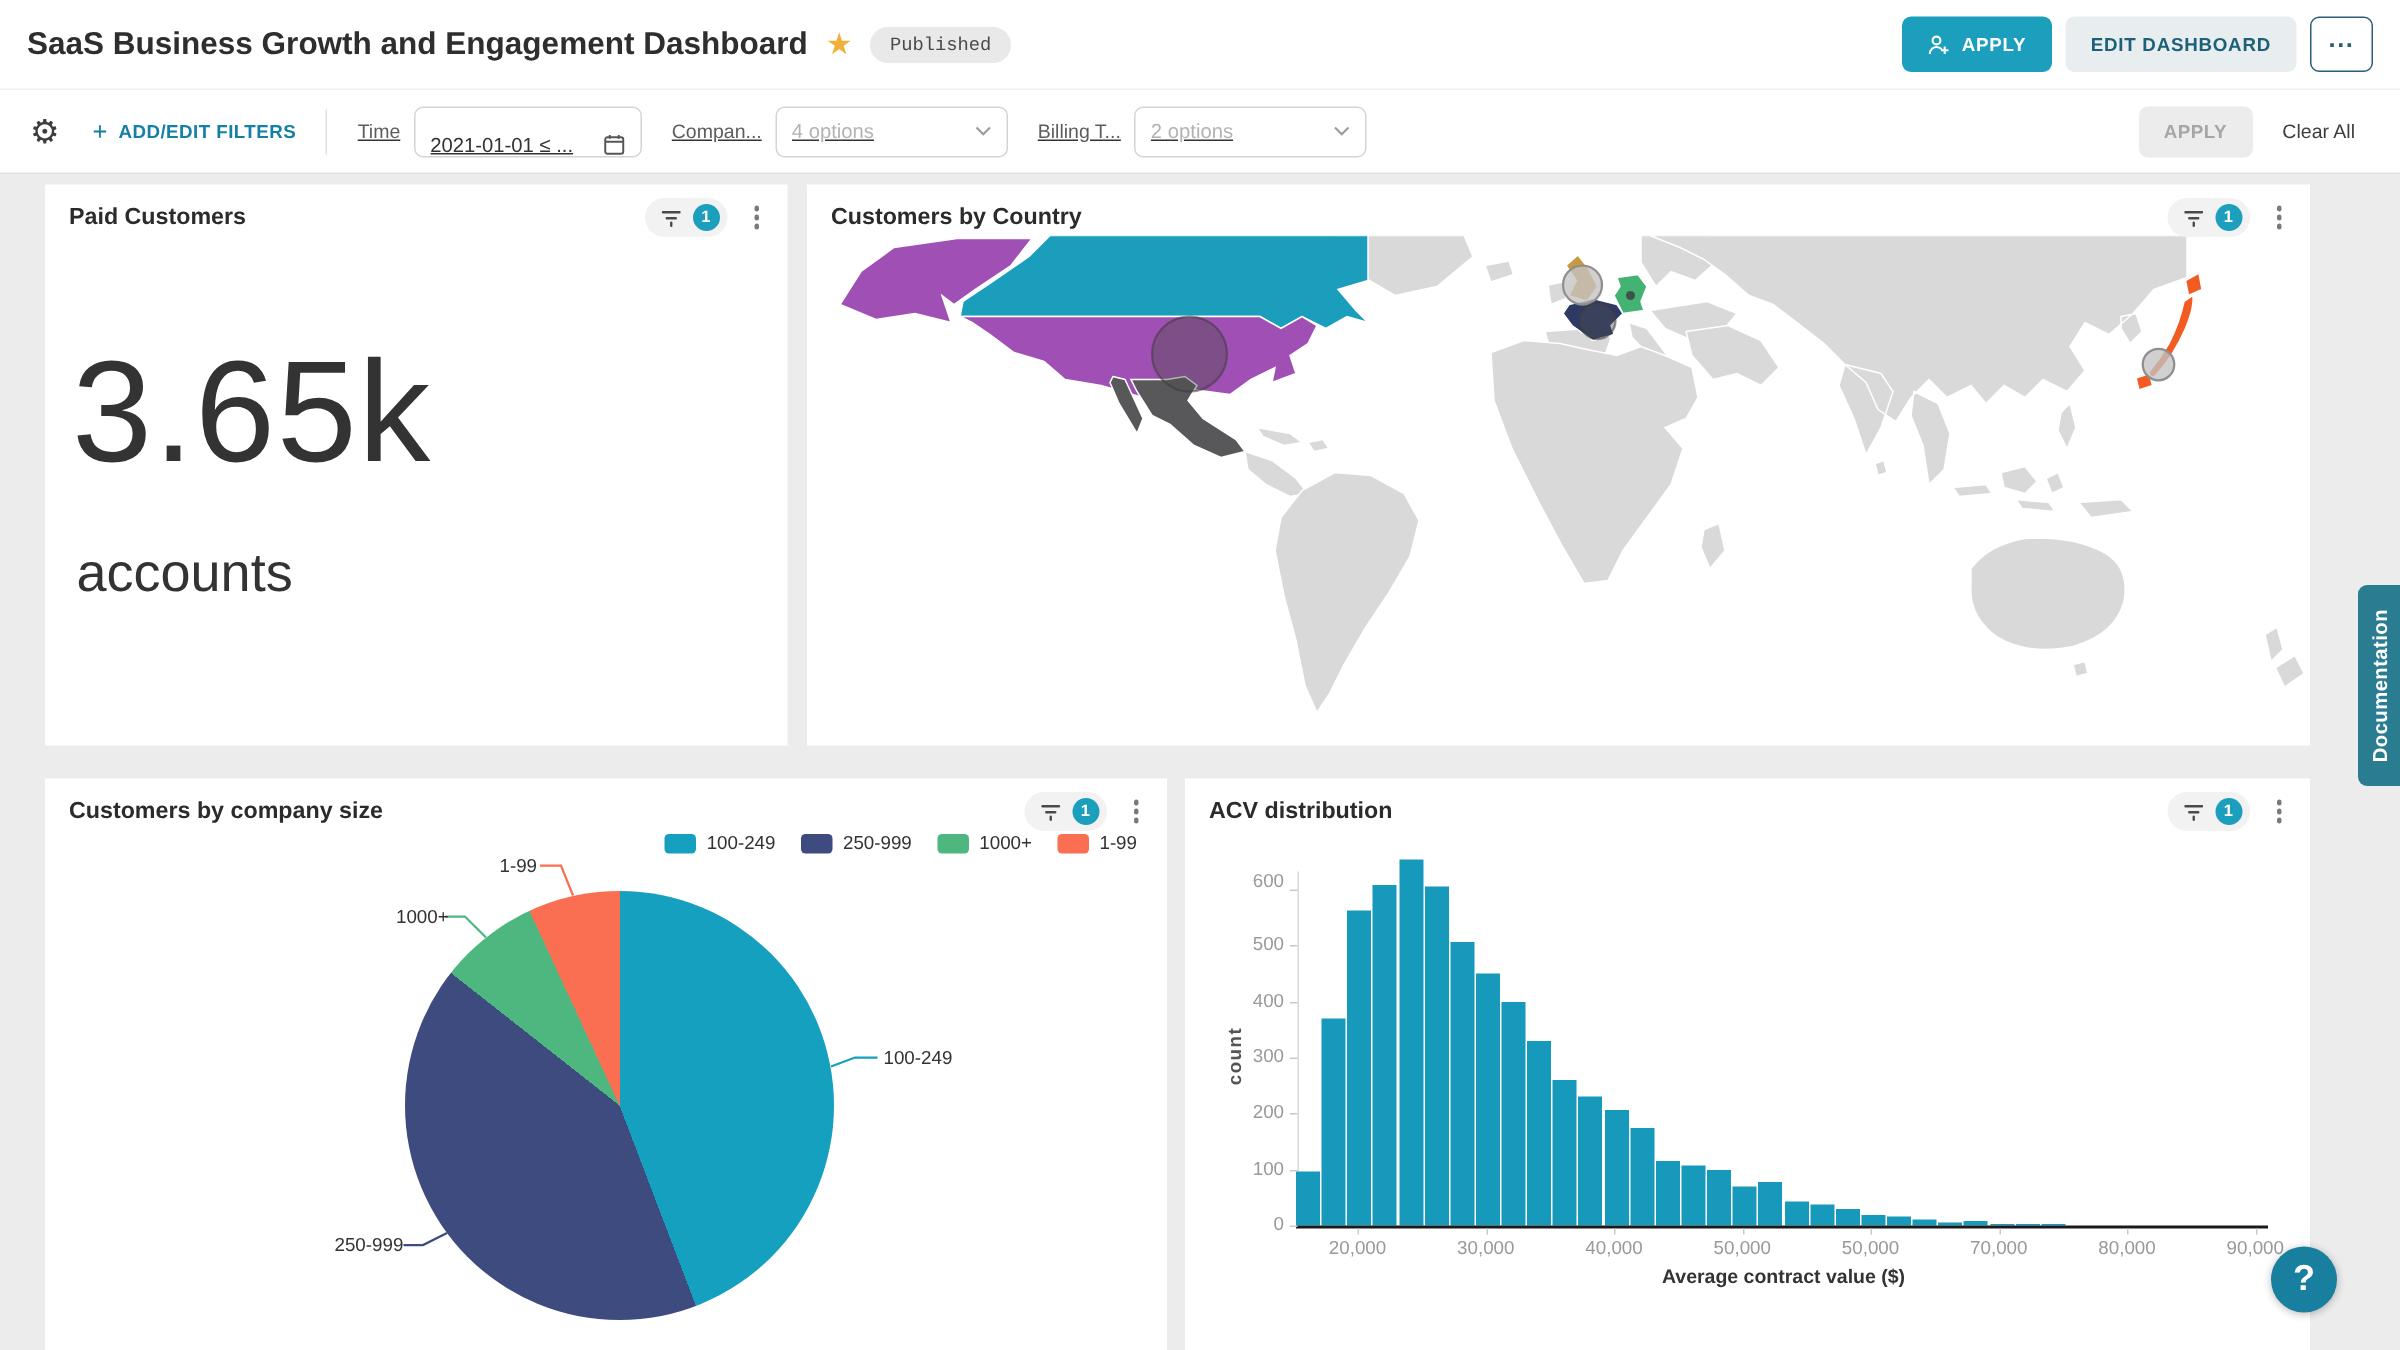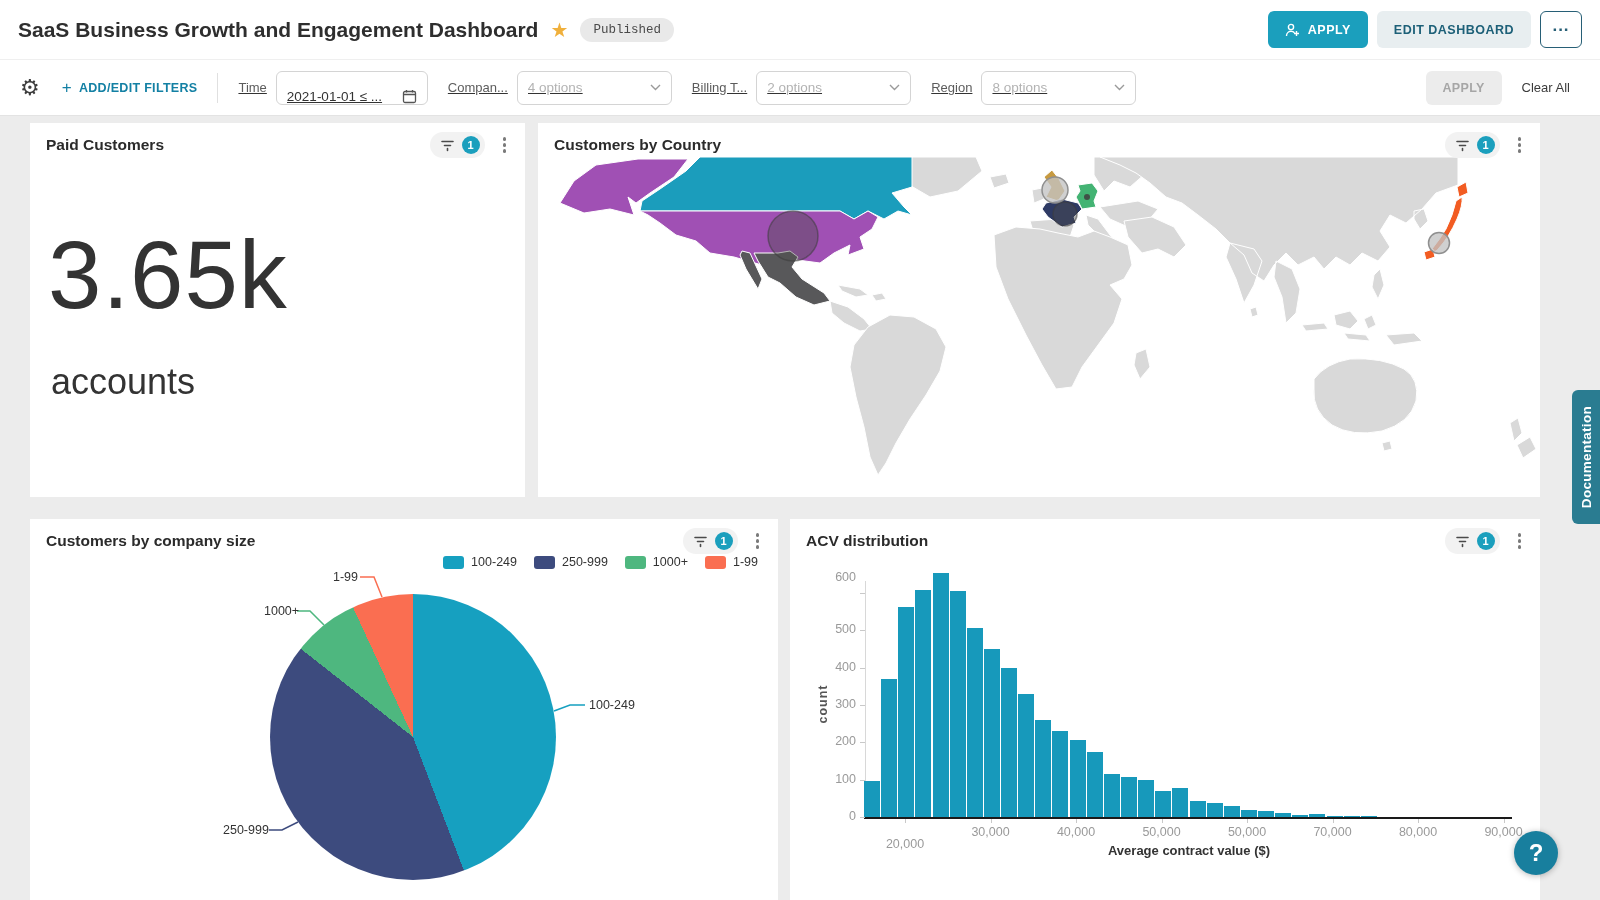--- a/index.html
+++ b/index.html
@@ -139,29 +139,20 @@
           <span class="fvalue muted">4 options</span>
           <svg width="11" height="7" viewBox="0 0 11 7">
             <path d="M1,1 L5.5,5.5 L10,1" fill="none" stroke="#9a9a9a" stroke-width="1.4"></path>
           </svg>
         </div>
       </div>
       <div class="fgroup">
         <span class="flabel">Billing T...</span>
         <div class="fcontrol select">
           <span class="fvalue muted">2 options</span>
-          <svg width="11" height="7" viewBox="0 0 11 7">
-            <path d="M1,1 L5.5,5.5 L10,1" fill="none" stroke="#9a9a9a" stroke-width="1.4"></path>
-          </svg>
-        </div>
-      </div>
-      <div class="fgroup">
-        <span class="flabel">Region</span>
-        <div class="fcontrol select">
-          <span class="fvalue muted">8 options</span>
           <svg width="11" height="7" viewBox="0 0 11 7">
             <path d="M1,1 L5.5,5.5 L10,1" fill="none" stroke="#9a9a9a" stroke-width="1.4"></path>
           </svg>
         </div>
       </div>
     </div>
   <button class="btn-apply">APPLY</button>
   <span class="clear-all">Clear All</span>
 </div>
 
@@ -335,23 +326,23 @@
       <div class="ytick" style="top: 252.67px;">100</div>
       <div class="ymark" style="top: 260.67px;"></div>
       <div class="ytick" style="top: 215.34px;">200</div>
       <div class="ymark" style="top: 223.34px;"></div>
       <div class="ytick" style="top: 178.01px;">300</div>
       <div class="ymark" style="top: 186.01px;"></div>
       <div class="ytick" style="top: 140.68px;">400</div>
       <div class="ymark" style="top: 148.68px;"></div>
       <div class="ytick" style="top: 103.35px;">500</div>
       <div class="ymark" style="top: 111.35px;"></div>
-      <div class="ytick" style="top: 51px;">600</div>
+      <div class="ytick" style="top: 61px;">600</div>
       <div class="ymark" style="top: 74.02px;"></div>
-      <div class="xtick" style="left: 80px; margin-top: 12px;">20,000</div>
+      <div class="xtick" style="left: 80px;">20,000</div>
       <div class="xmark" style="left: 115px;"></div>
       <div class="xtick" style="left: 165.5px;">30,000</div>
       <div class="xmark" style="left: 200.5px;"></div>
       <div class="xtick" style="left: 251px;">40,000</div>
       <div class="xmark" style="left: 286px;"></div>
       <div class="xtick" style="left: 336.5px;">50,000</div>
       <div class="xmark" style="left: 371.5px;"></div>
       <div class="xtick" style="left: 422px;">50,000</div>
       <div class="xmark" style="left: 457px;"></div>
       <div class="xtick" style="left: 507.5px;">70,000</div>

